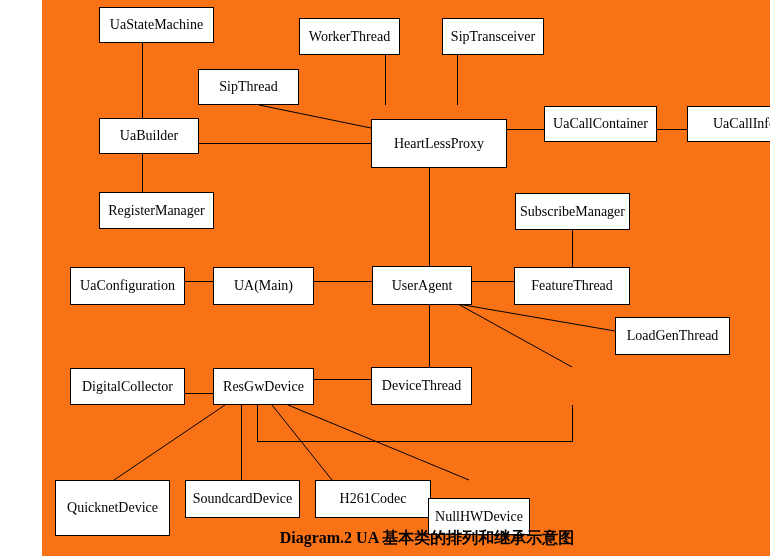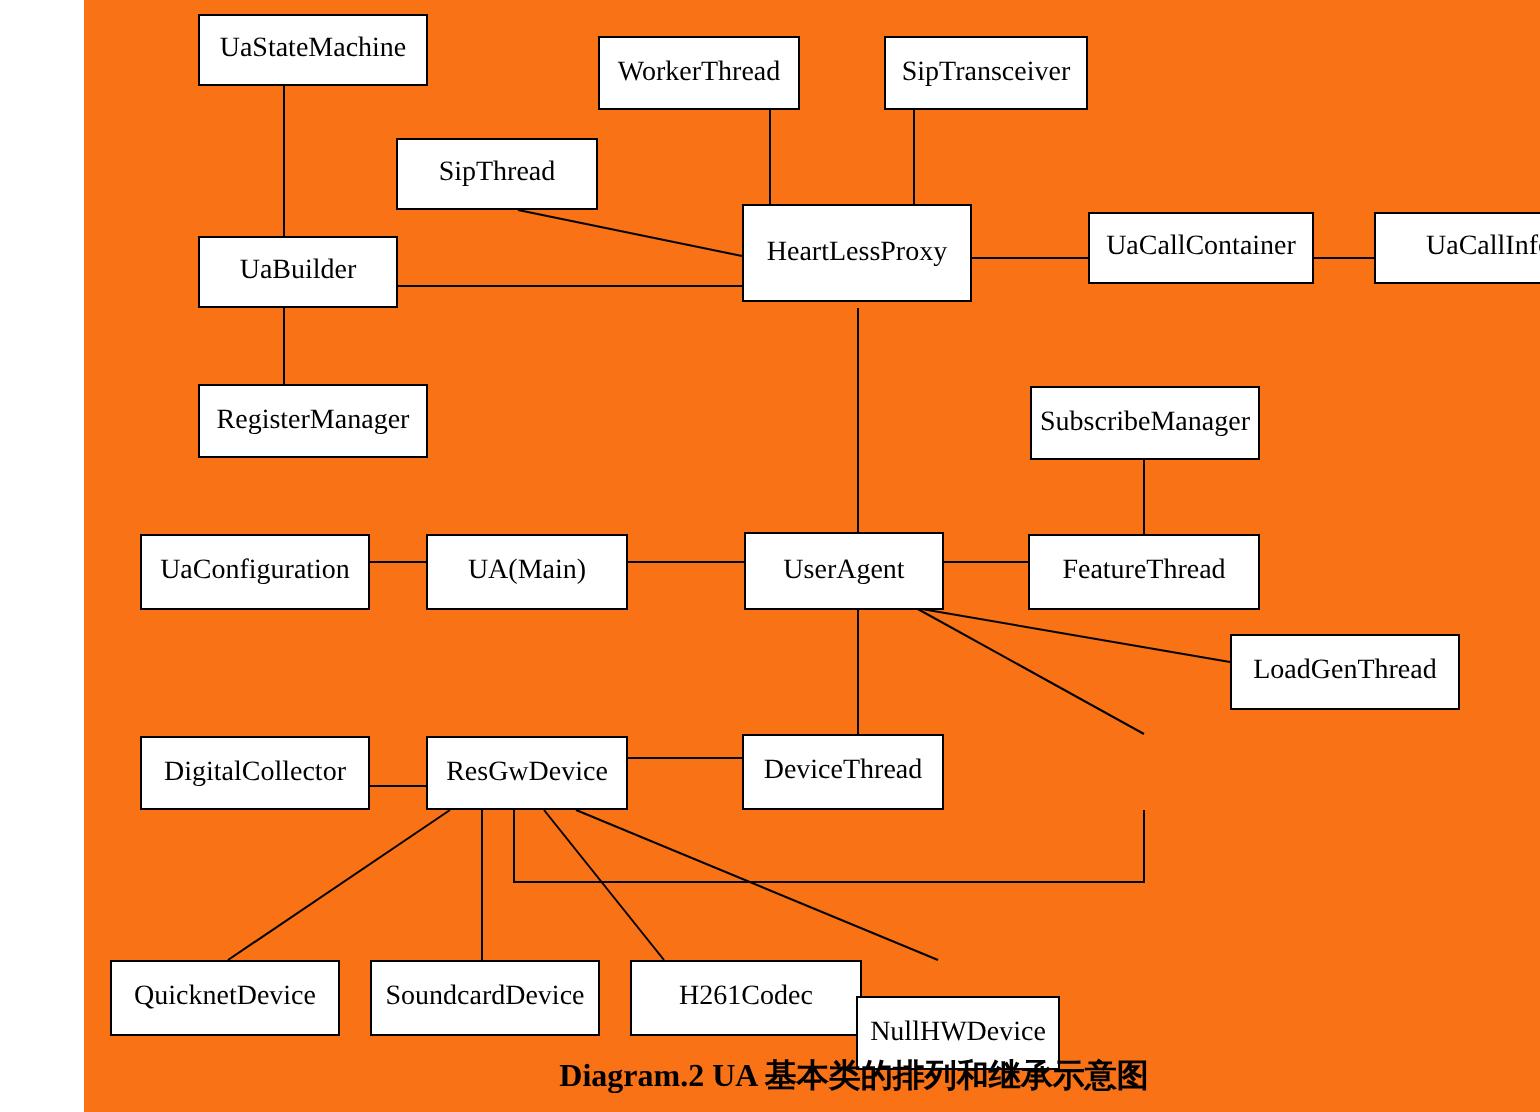--- a/index.html
+++ b/index.html
@@ -75,34 +75,34 @@
     <line x1="183" y1="405" x2="72" y2="480"></line>
     <line x1="199" y1="405" x2="199" y2="480" shape-rendering="crispEdges"></line>
     <line x1="230" y1="405" x2="290" y2="480"></line>
     <line x1="246" y1="405" x2="427" y2="480"></line>
   </svg>
 
   <div class="node" style="left:57px;  top:7px;   width:115px; height:36px">UaStateMachine</div>
   <div class="node" style="left:257px; top:18px;  width:101px; height:37px">WorkerThread</div>
   <div class="node" style="left:400px; top:18px;  width:102px; height:37px">SipTransceiver</div>
   <div class="node" style="left:156px; top:69px;  width:101px; height:36px">SipThread</div>
-  <div class="node" style="left:329px; top:102px; width:115px; height:49px">HeartLessProxy</div>
+  <div class="node" style="left:329px; top:119px; width:136px; height:49px">HeartLessProxy</div>
   <div class="node" style="left:502px; top:106px; width:113px; height:36px">UaCallContainer</div>
   <div class="node" style="left:645px; top:106px; width:115px; height:36px">UaCallInfo</div>
   <div class="node" style="left:57px;  top:118px; width:100px; height:36px">UaBuilder</div>
   <div class="node" style="left:57px;  top:192px; width:115px; height:37px">RegisterManager</div>
   <div class="node" style="left:473px; top:193px; width:115px; height:37px">SubscribeManager</div>
   <div class="node" style="left:28px;  top:267px; width:115px; height:38px">UaConfiguration</div>
   <div class="node" style="left:330px; top:266px; width:100px; height:39px">UserAgent</div>
   <div class="node" style="left:171px; top:267px; width:101px; height:38px">UA(Main)</div>
   <div class="node" style="left:472px; top:267px; width:116px; height:38px">FeatureThread</div>
   <div class="node" style="left:573px; top:317px; width:115px; height:38px">LoadGenThread</div>
   <div class="node" style="left:28px;  top:368px; width:115px; height:37px">DigitalCollector</div>
   <div class="node" style="left:171px; top:368px; width:101px; height:37px">ResGwDevice</div>
   <div class="node" style="left:329px; top:367px; width:101px; height:38px">DeviceThread</div>
-  <div class="node" style="left:13px;  top:480px; width:115px; height:38px">QuicknetDevice</div>
+  <div class="node" style="left:13px;  top:480px; width:115px; height:56px">QuicknetDevice</div>
   <div class="node" style="left:143px; top:480px; width:115px; height:38px">SoundcardDevice</div>
   <div class="node" style="left:273px; top:480px; width:116px; height:38px">H261Codec</div>
   <div class="node" style="left:386px; top:498px; width:102px; height:37px">NullHWDevice</div>
 
   <div class="caption">Diagram.2 UA 基本类的排列和继承示意图</div>
 
 </div>
 
 </body></html>

